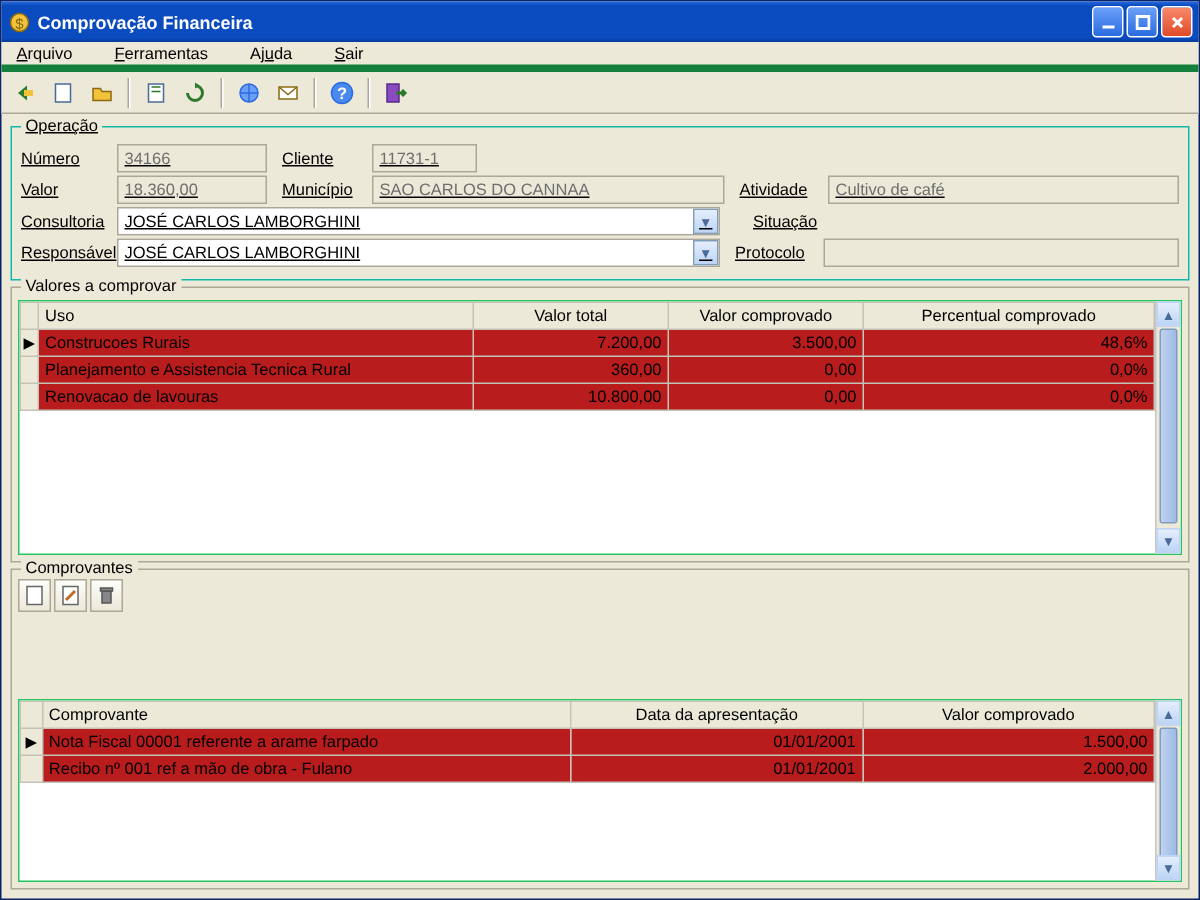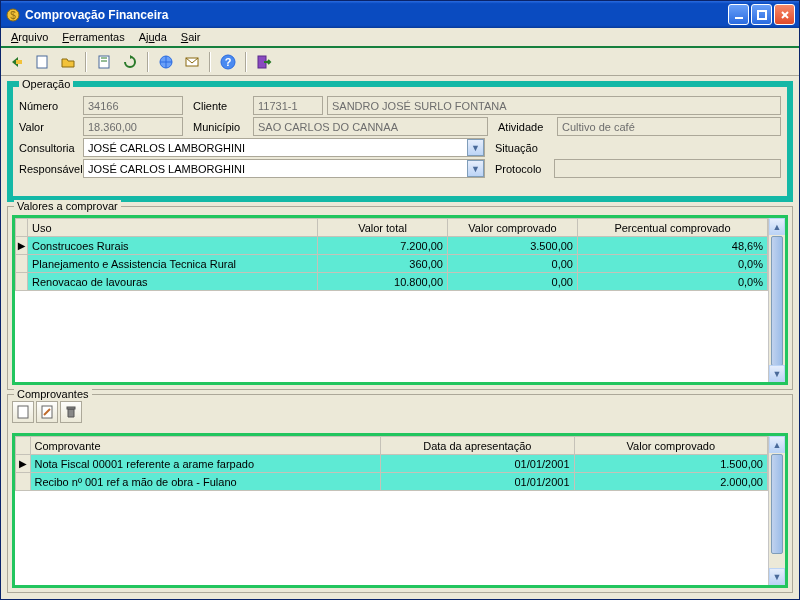--- a/index.html
+++ b/index.html
@@ -4,51 +4,51 @@
 <style>
   * { box-sizing: border-box; }
   html,body { margin:0; padding:0; font-family: Tahoma, Arial, sans-serif; font-size:11px; background:#ECE9D8; }
   .window { width:800px; height:600px; border:1px solid #0A246A; display:flex; flex-direction:column; background:#ECE9D8; }
   .titlebar { height:27px; background:linear-gradient(to bottom,#2a6be0 0%,#0a4bc0 10%,#0a4bc0 90%,#083a9a 100%); color:#fff; display:flex; align-items:center; padding:0 4px; }
   .titlebar .ticon { width:16px; height:16px; margin-right:4px; display:inline-flex; align-items:center; justify-content:center; }
   .titlebar .title { flex:1; font-weight:bold; font-size:12px; }
   .winbtns { display:flex; gap:2px; }
   .winbtn { width:21px; height:21px; border-radius:3px; border:1px solid #fff; display:flex; align-items:center; justify-content:center; font-weight:bold; color:#fff; background:linear-gradient(to bottom,#6aa0f8,#2a6be0); }
   .winbtn.close { background:linear-gradient(to bottom,#f88a6a,#e04a2a); }
-  .menubar { height:20px; background:#ECE9D8; border-bottom:2px solid #15803d; display:flex; align-items:center; padding:0 4px; gap:2px; }
+  .menubar { height:20px; background:#ECE9D8; border-bottom:5px solid #15803d; display:flex; align-items:center; padding:0 4px; gap:16px; }
   .menuitem { padding:2px 6px; cursor:default; }
   .menuitem u { text-decoration:underline; }
   .toolbar { height:28px; border-bottom:1px solid #aca899; display:flex; align-items:center; padding:0 4px; gap:4px; background:#ECE9D8; }
   .tbtn { width:22px; height:22px; display:flex; align-items:center; justify-content:center; border:1px solid transparent; }
   .sep { width:2px; height:20px; border-left:1px solid #aca899; border-right:1px solid #fff; margin:0 2px; }
-  fieldset { border:6px solid #14b8a6; margin:2px 6px; padding:4px 6px 16px 6px; position:relative;}
+  fieldset { border:1px solid #14b8a6; margin:2px 6px; padding:4px 6px 6px 6px; position:relative;text-decoration:underline;}
   fieldset>legend { padding:0 3px; }
   .form-row { display:flex; align-items:center; margin:2px 0; gap:4px; }
   .lbl { color:#000; }
   .field { background:#ECE9D8; border:1px solid #aca899; height:19px; padding:1px 4px; color:#6d6d6d; display:flex; align-items:center; overflow:hidden; white-space:nowrap; }
   .field.enabled { background:#fff; color:#000; }
   .field.enabled.combo { padding-right:0; }
   .combo-btn { width:17px; height:17px; background:linear-gradient(to bottom,#e6eefc,#bcd4f6); border:1px solid #7f9db9; margin-left:auto; display:flex; align-items:center; justify-content:center; font-size:9px; color:#4a6a9a; }
   .valores-wrap { border:1px solid #aca899; margin:2px 6px 0 6px; position:relative;}
   .valores-label { position:absolute; top:-7px; left:6px; background:#ECE9D8; padding:0 3px; }
-  .grid { background:#fff; border:3px solid #22c55e; margin:8px 4px 4px 4px; display:flex; }
+  .grid { background:#fff; border:1px solid #22c55e; margin:8px 4px 4px 4px; display:flex; }
   .grid-body { flex:1; overflow:hidden; }
   .grid-scroll { width:17px; background:#ECE9D8; border-left:1px solid #c5c5c5; position:relative; }
   .grid-scroll .up, .grid-scroll .down { height:17px; background:linear-gradient(to bottom,#e6eefc,#bcd4f6); border:1px solid #bcd4f6; display:flex; align-items:center; justify-content:center; font-size:9px; color:#4a6a9a;}
   .grid-scroll .down { position:absolute; bottom:0; left:0; right:0;}
   .grid-scroll .thumb { position:absolute; left:2px; right:2px; background:linear-gradient(to right,#c1d2ee,#9abce8); border:1px solid #7f9db9; border-radius:2px;}
   table.data { border-collapse:collapse; width:100%; }
   table.data th { background:#ECE9D8; border:1px solid #c5c2b8; font-weight:normal; padding:2px 4px; text-align:left; height:18px;}
   table.data th.r { text-align:center; }
-  table.data td { border:1px solid #c5c2b8; padding:2px 4px; height:18px; background:#5eead4; }
+  table.data td { border:1px solid #c5c2b8; padding:2px 4px; height:18px; background:#b91c1c; }
   table.data td.r { text-align:right; }
   table.data td.hnd { width:12px; background:#ECE9D8; border:1px solid #c5c2b8; text-align:center; font-size:10px; padding:0;}
   table.data th.hnd { width:12px; background:#ECE9D8; border:1px solid #c5c2b8; padding:0;}
   .valores-grid-container { height:170px; }
-  .comprovantes-wrap { border:1px solid #aca899; margin:4px 6px 6px 6px; flex:1; display:flex; flex-direction:column; position:relative;}
+  .comprovantes-wrap { border:1px solid #aca899; margin:4px 6px 6px 6px; flex:1; display:flex; flex-direction:column; position:relative;gap:48px;}
   .comprovantes-label { position:absolute; top:-7px; left:6px; background:#ECE9D8; padding:0 3px; }
   .comp-toolbar { display:flex; gap:2px; padding:6px 4px 2px 4px; }
   .comp-toolbar .btn { width:22px; height:22px; border:1px solid #aca899; background:linear-gradient(to bottom,#fdfdfb,#ece9d8); display:flex; align-items:center; justify-content:center; }
   .comp-grid-container { flex:1; }
   .client-area { flex:1; display:flex; flex-direction:column; overflow:hidden; }
   svg { display:block; }
 </style>
 </head>
 <body>
 
@@ -155,23 +155,20 @@
 
       <div class="form-row">
         <span class="lbl" style="width:60px">Número</span>
         <div class="field" style="width:100px">
             <span>34166</span>
           </div>
         <span class="lbl" style="width:56px;margin-left:6px">Cliente</span>
         <div class="field" style="width:70px">
             <span>11731-1</span>
           </div>
-        <div class="field" style="flex:1">
-            <span>SANDRO JOSÉ SURLO FONTANA</span>
-          </div>
       </div>
 
       <div class="form-row">
         <span class="lbl" style="width:60px">Valor</span>
         <div class="field" style="width:100px">
             <span>18.360,00</span>
           </div>
         <span class="lbl" style="width:56px;margin-left:6px">Município</span>
         <div class="field" style="width:235px">
             <span>SAO CARLOS DO CANNAA</span>
@@ -181,21 +178,21 @@
             <span>Cultivo de café</span>
           </div>
       </div>
 
       <div class="form-row">
         <span class="lbl" style="width:60px">Consultoria</span>
         <div class="field enabled combo" style="width:402px">
           <span>JOSÉ CARLOS LAMBORGHINI</span>
           <span class="combo-btn">▼</span>
         </div>
-        <span class="lbl" style="width:55px;margin-left:6px">Situação</span>
+        <span class="lbl" style="width:55px;margin-left:18px">Situação</span>
       </div>
 
       <div class="form-row">
         <span class="lbl" style="width:60px">Responsável</span>
         <div class="field enabled combo" style="width:402px">
           <span>JOSÉ CARLOS LAMBORGHINI</span>
           <span class="combo-btn">▼</span>
         </div>
         <span class="lbl" style="width:55px;margin-left:6px">Protocolo</span>
         <div class="field" style="flex:1">

